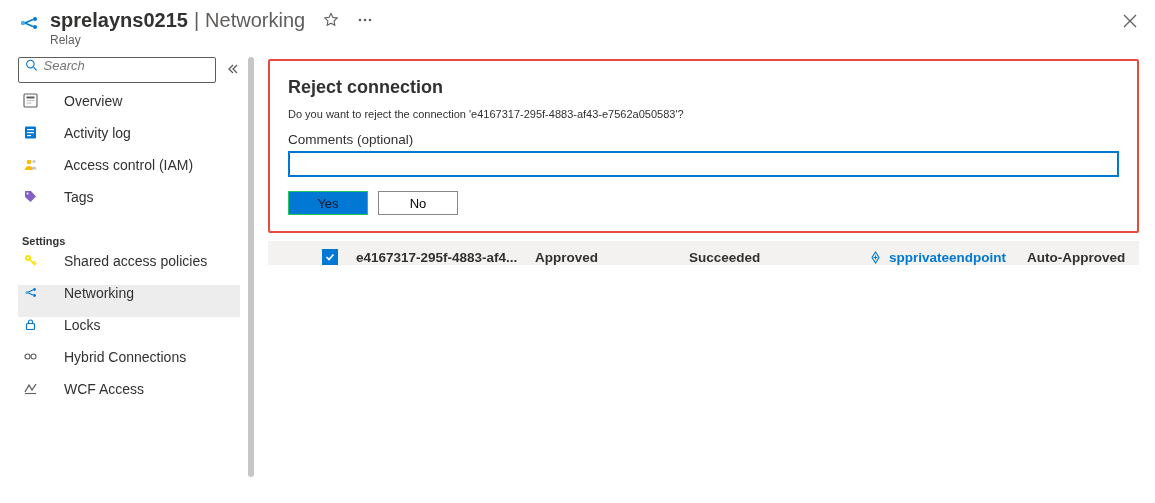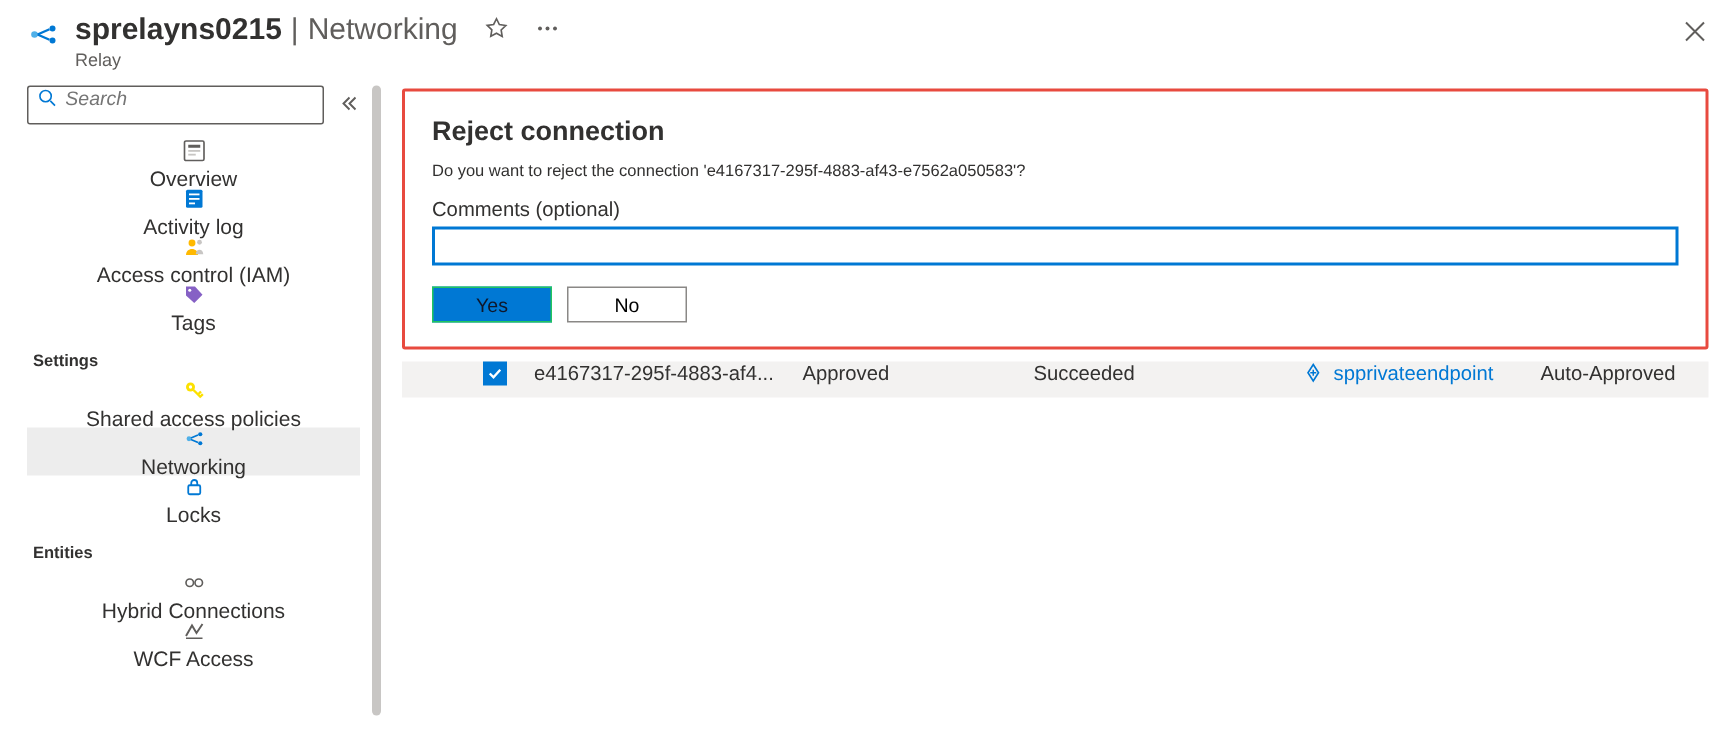--- a/index.html
+++ b/index.html
@@ -98,27 +98,26 @@
     }
     .collapse-chev { color: #605e5c; }
 
     .nav-section-title {
       font-size: 11px;
       font-weight: 600;
       padding: 14px 0 6px 4px;
     }
     .nav-item {
       display: flex;
-      align-items: center;
-      gap: 3px;
+      align-items: flex-start;
+      gap: 26px;
       height: 32px;
       padding: 0 4px;
       cursor: pointer;
       border-radius: 0;
-      flex-direction: column;
     }
     .nav-item.active {
       background: #ededed;
     }
     .nav-item .ic {
       width: 16px;
       display: flex;
       justify-content: center;
     }
     .nav-item .lbl {
@@ -173,27 +172,28 @@
       cursor: pointer;
     }
     .btn.primary {
       background: #0078d4;
       color: #0f172a;
       border: 1px solid #22c55e;
     }
 
     .table-row {
       display: flex;
-      align-items: flex-start;
+      align-items: flex-end;
       height: 24px;
       background: #f3f2f1;
       margin-top: 8px;
       padding: 0 8px 0 54px;
       font-size: 13.5px;
       gap: 4px;
+      font-weight: bold;
     }
     .cell-chk {
       width: 30px;
       display: flex;
       align-items: center;
     }
     .chk {
       width: 16px;
       height: 16px;
       background: #0078d4;
@@ -338,21 +338,20 @@
         <span class="ic">
             <svg width="15" height="15" viewBox="0 0 15 15">
               <rect x="3.5" y="6.5" width="8" height="6" rx="1" fill="none" stroke="#0078d4" stroke-width="1.2"></rect>
               <path d="M5.5 6.5V5a2 2 0 014 0v1.5" fill="none" stroke="#0078d4" stroke-width="1.2"></path>
             </svg>
           </span>
         <span class="lbl">Locks</span>
       </div>
     </div>
 
-    <div class="nav-section-title">Entities</div>
     <div class="nav-group" style="margin-top:0;">
       <div class="nav-item">
         <span class="ic">
             <svg width="15" height="15" viewBox="0 0 15 15">
               <circle cx="4.5" cy="7.5" r="2.5" fill="none" stroke="#605e5c" stroke-width="1.1"></circle>
               <circle cx="10.5" cy="7.5" r="2.5" fill="none" stroke="#605e5c" stroke-width="1.1"></circle>
             </svg>
           </span>
         <span class="lbl">Hybrid Connections</span>
       </div>

